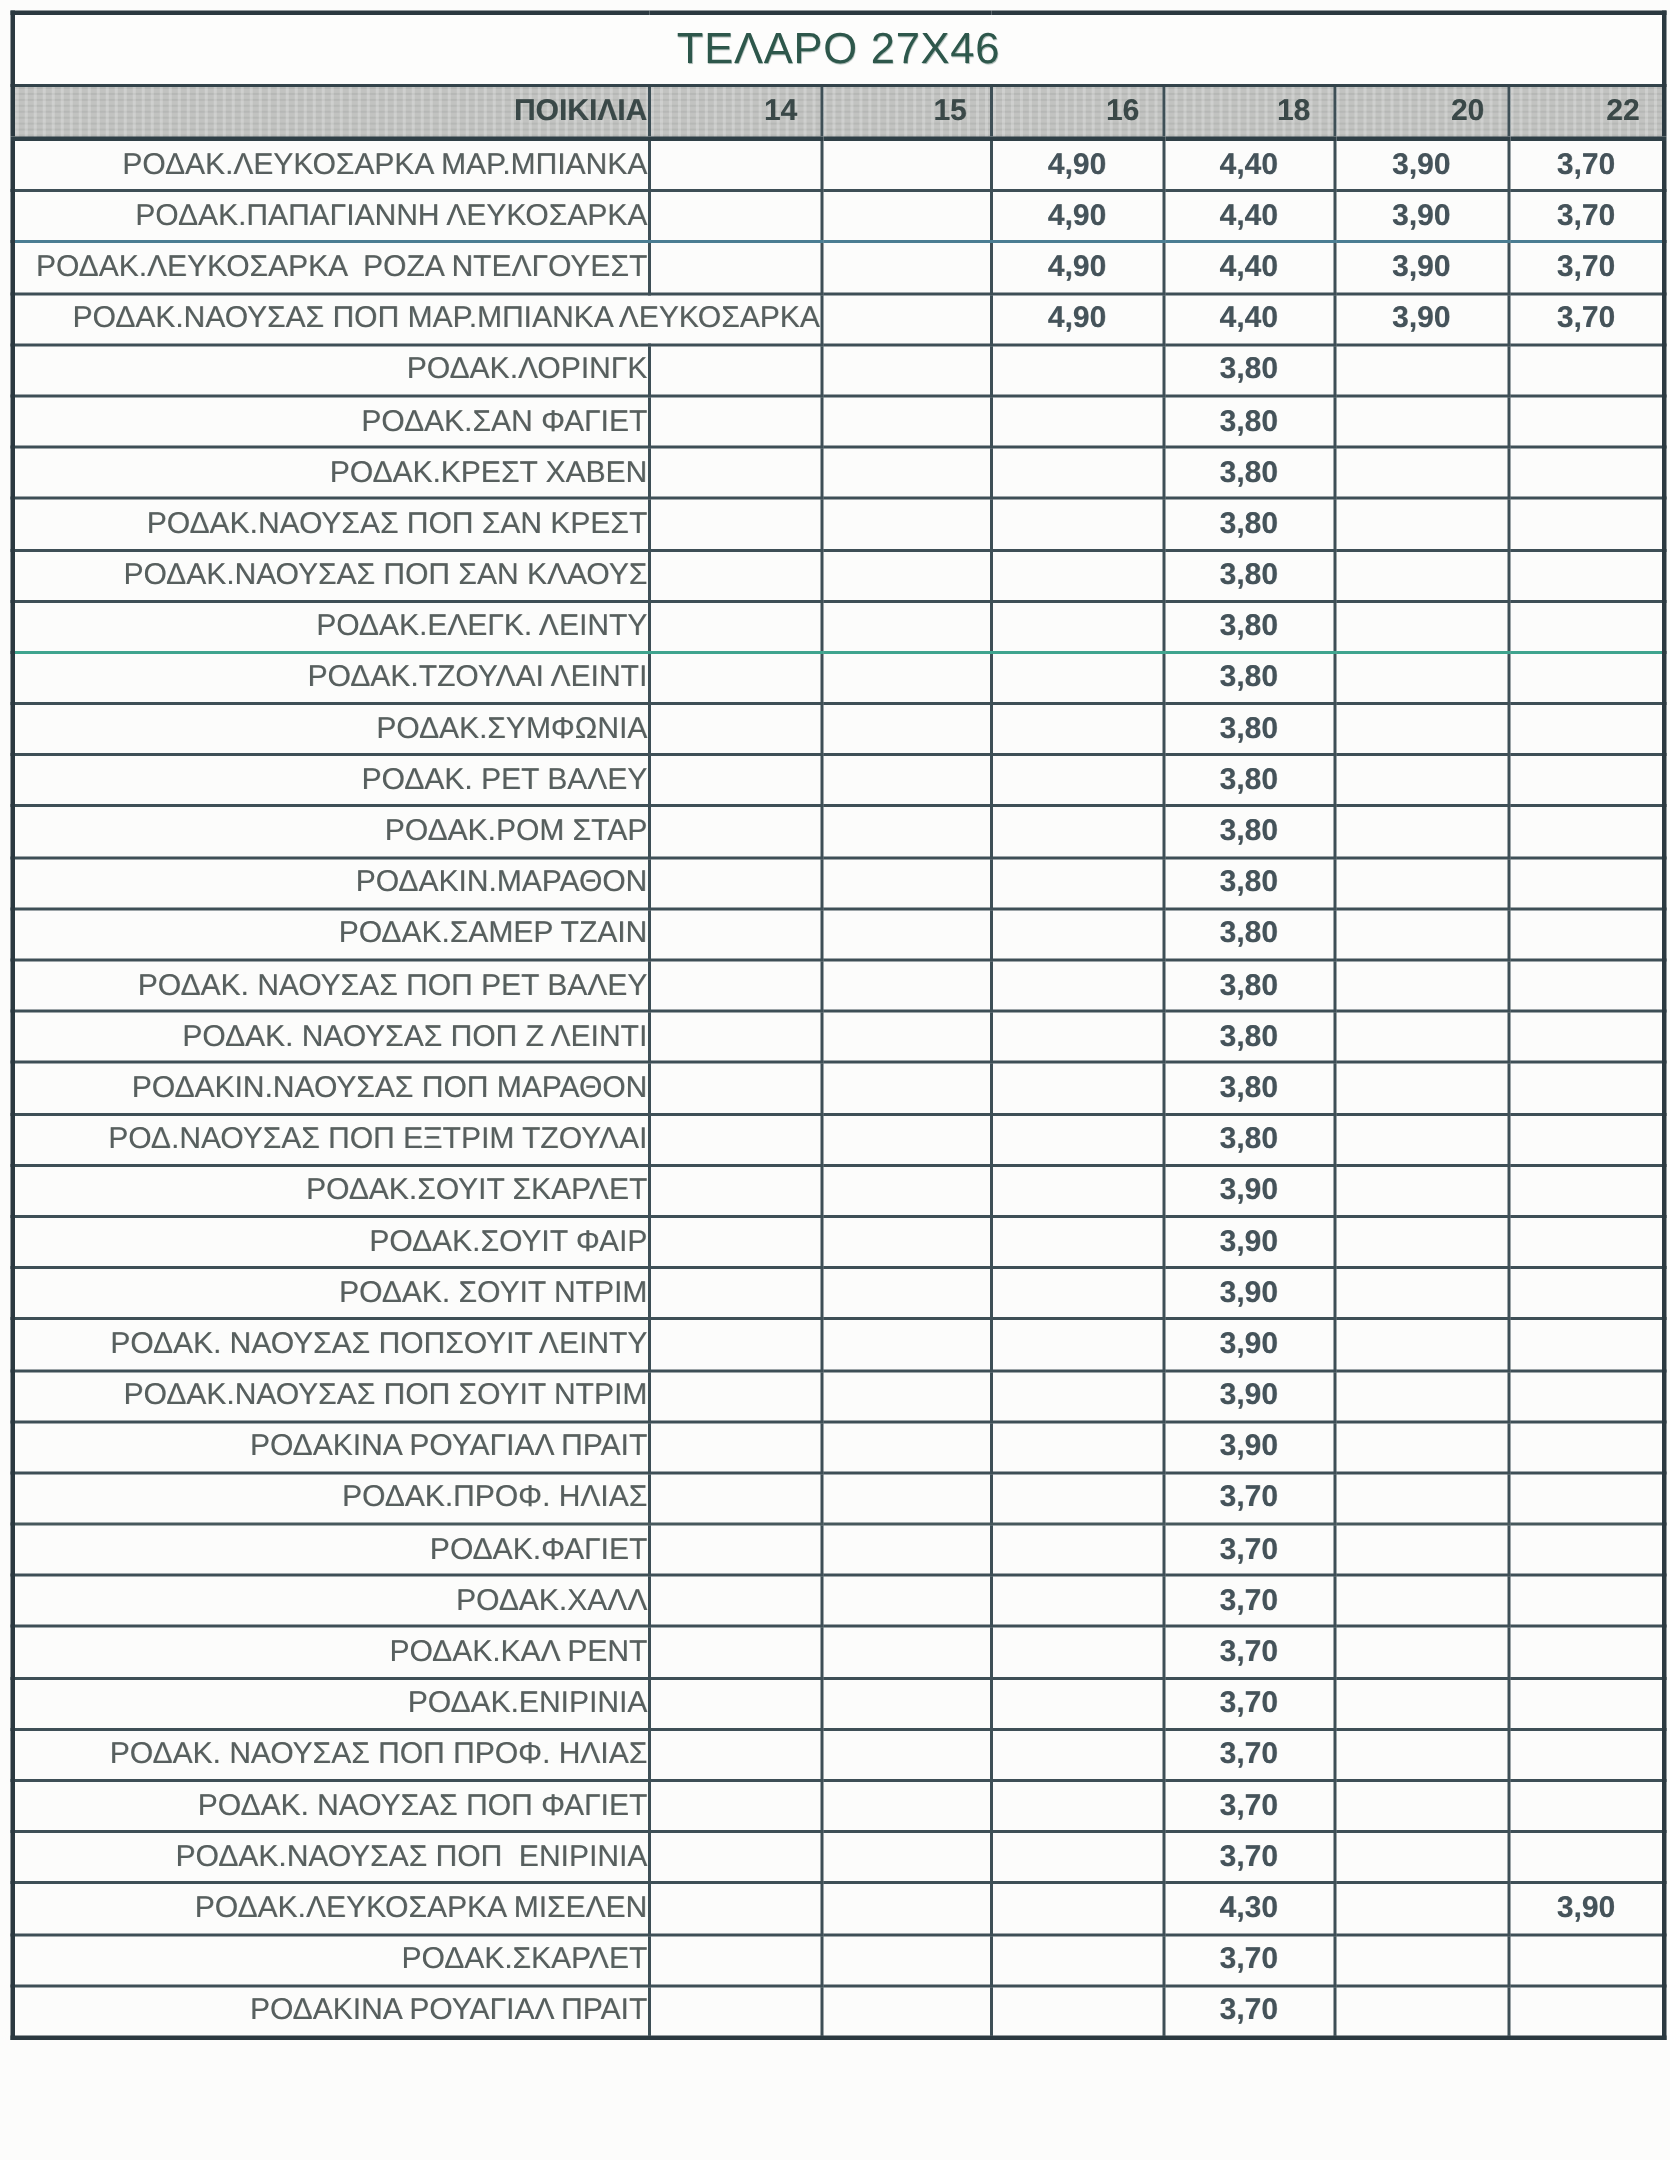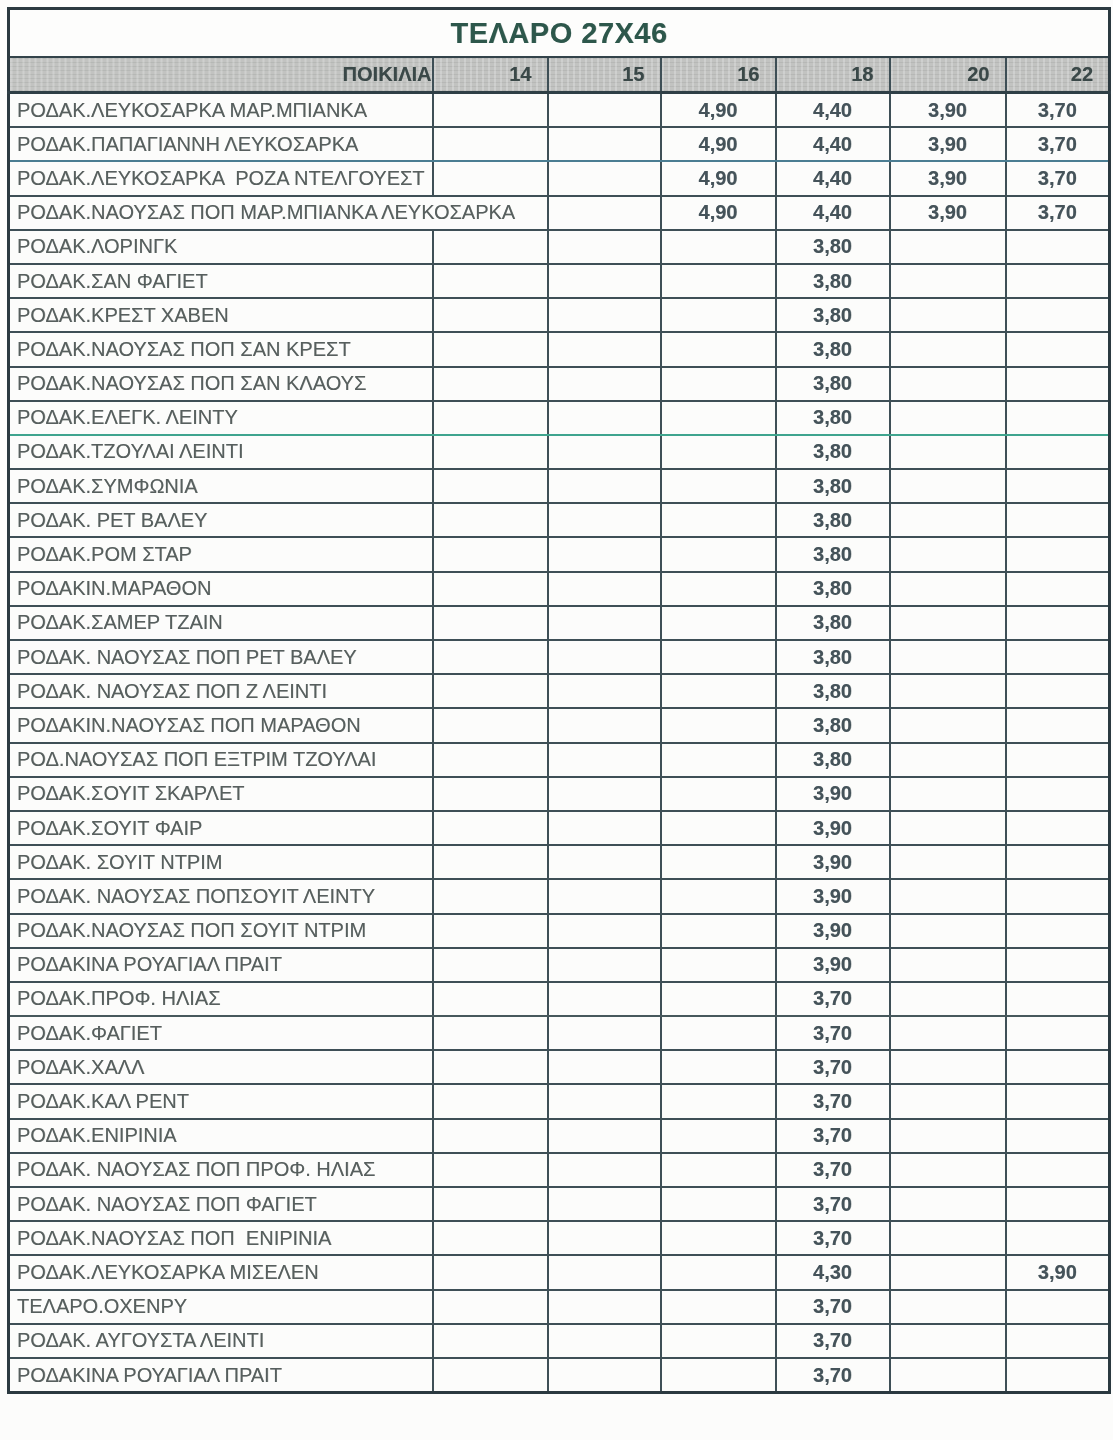--- a/index.html
+++ b/index.html
@@ -36,21 +36,21 @@
     border: 2px solid #3e4f56;
     padding: 0;
     overflow: hidden;
   }
 
   .title-cell {
     height: 46px;
     text-align: center;
     vertical-align: middle;
     font-size: 29px;
-    font-weight: bold;
+    font-weight: normal;
     letter-spacing: 0.5px;
     color: #2d574b;
     background: #fdfdfc;
     border-bottom: 2px solid #33434a;
     text-shadow: 0.4px 0.4px 0.5px rgba(58, 92, 82, 0.45);
   }
 
   .header-row th {
     height: 33px;
     vertical-align: middle;
@@ -69,20 +69,21 @@
   .header-row th.h-size { text-align: right; padding-right: 15px; }
 
   .data-row td { height: 32.2px; vertical-align: middle; }
 
   .name-cell {
     font-size: 20px;
     color: #575f5e;
     padding-left: 7px;
     white-space: pre;
     text-shadow: 0.3px 0.3px 0.4px rgba(95, 105, 102, 0.5);
+    text-align: right;
   }
   .value-cell {
     font-size: 20px;
     font-weight: bold;
     text-align: center;
     color: #45535a;
     text-shadow: 0.3px 0.3px 0.4px rgba(80, 95, 95, 0.5);
   }
 
   
@@ -427,30 +428,21 @@
         <tr class="data-row">
           <td class="name-cell">ΡΟΔΑΚ.ΛΕΥΚΟΣΑΡΚΑ ΜΙΣΕΛΕΝ</td>
           <td class="value-cell"></td>
           <td class="value-cell"></td>
           <td class="value-cell"></td>
           <td class="value-cell">4,30</td>
           <td class="value-cell"></td>
           <td class="value-cell">3,90</td>
         </tr>
         <tr class="data-row">
-          <td class="name-cell">ΤΕΛΑΡΟ.ΟΧΕΝΡΥ</td>
-          <td class="value-cell"></td>
-          <td class="value-cell"></td>
-          <td class="value-cell"></td>
-          <td class="value-cell">3,70</td>
-          <td class="value-cell"></td>
-          <td class="value-cell"></td>
-        </tr>
-        <tr class="data-row">
-          <td class="name-cell">ΡΟΔΑΚ. ΑΥΓΟΥΣΤΑ ΛΕΙΝΤΙ</td>
+          <td class="name-cell">ΡΟΔΑΚ.ΣΚΑΡΛΕΤ</td>
           <td class="value-cell"></td>
           <td class="value-cell"></td>
           <td class="value-cell"></td>
           <td class="value-cell">3,70</td>
           <td class="value-cell"></td>
           <td class="value-cell"></td>
         </tr>
         <tr class="data-row">
           <td class="name-cell">ΡΟΔΑΚΙΝΑ ΡΟΥΑΓΙΑΛ ΠΡΑΙΤ</td>
           <td class="value-cell"></td>

